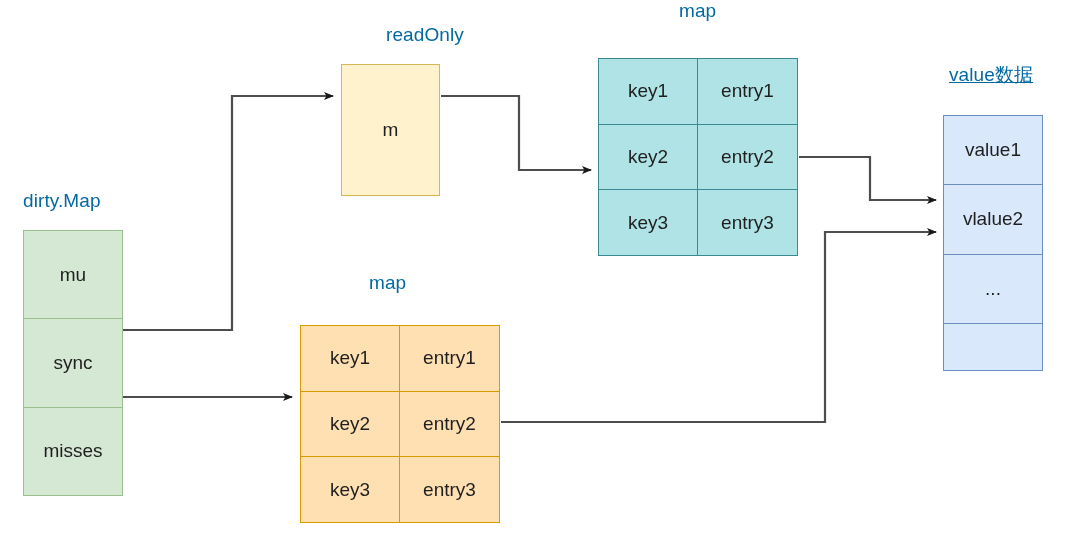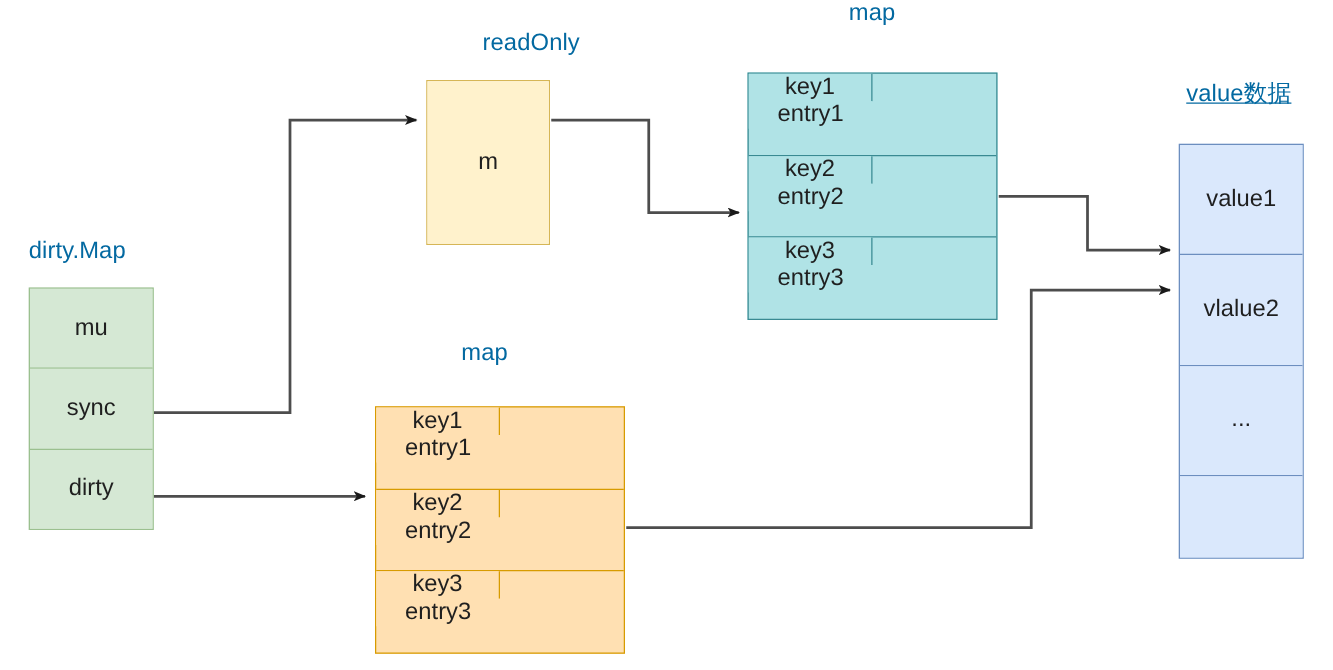--- a/index.html
+++ b/index.html
@@ -82,21 +82,21 @@
   
   .map-table {
     position: absolute;
     box-sizing: border-box;
     border-collapse: collapse;
     display: flex;
     flex-direction: column;
   }
   .map-table .row {
     display: flex;
-    flex-direction: column;
+    flex-direction: row;
     flex: 1 1 auto;
   }
   .map-table .mcell {
     box-sizing: border-box;
     display: flex;
     align-items: center;
     justify-content: center;
     font-size: 19px;
     color: #1f1f1f;
     width: 50%;
@@ -137,24 +137,24 @@
 
     <path d="M123,397 L292,397" fill="none" stroke="#4d4d4d" stroke-width="2.2" marker-end="url(#arrowhead)"></path>
 
     <path d="M799,157 L870,157 L870,200 L936,200" fill="none" stroke="#4d4d4d" stroke-width="2.2" marker-end="url(#arrowhead)"></path>
 
     <path d="M501,422 L825,422 L825,232 L936,232" fill="none" stroke="#4d4d4d" stroke-width="2.2" marker-end="url(#arrowhead)"></path>
   </svg>
 
   <div class="caption" style="left:23px; top:190px;">dirty.Map</div>
 
-  <div class="struct" id="sync-map-struct" style="left:23px; top:230px; width:100px; height:194px;">
+  <div class="struct" id="sync-map-struct" style="left:23px; top:230px; width:100px; height:266px;">
     <div class="cell">mu</div>
     <div class="cell">sync</div>
-    <div class="cell">dirty</div>
+    <div class="cell">misses</div>
   </div>
 
   <div class="caption" style="left:342px; top:24px;margin-left:44px;">readOnly</div>
 
   <div class="struct" id="readonly-struct" style="left:341px; top:64px; width:99px; height:132px;">
     <div class="cell">m</div>
   </div>
 
   <div class="caption" style="left:679px; top:0px;">map</div>
 
@@ -185,20 +185,20 @@
       <div class="mcell">entry2</div>
     </div>
     <div class="row">
       <div class="mcell">key3</div>
       <div class="mcell">entry3</div>
     </div>
   </div>
 
   <div class="caption" style="left:949px; top:62px;text-decoration:underline;">value数据</div>
 
-  <div class="struct" id="value-column" style="left:943px; top:115px; width:100px; height:332px;">
+  <div class="struct" id="value-column" style="left:943px; top:115px; width:100px; height:256px;">
     <div class="cell">value1</div>
     <div class="cell">vlalue2</div>
     <div class="cell">...</div>
     <div class="cell"></div>
   </div>
 
 </div>
 
 </body></html>

